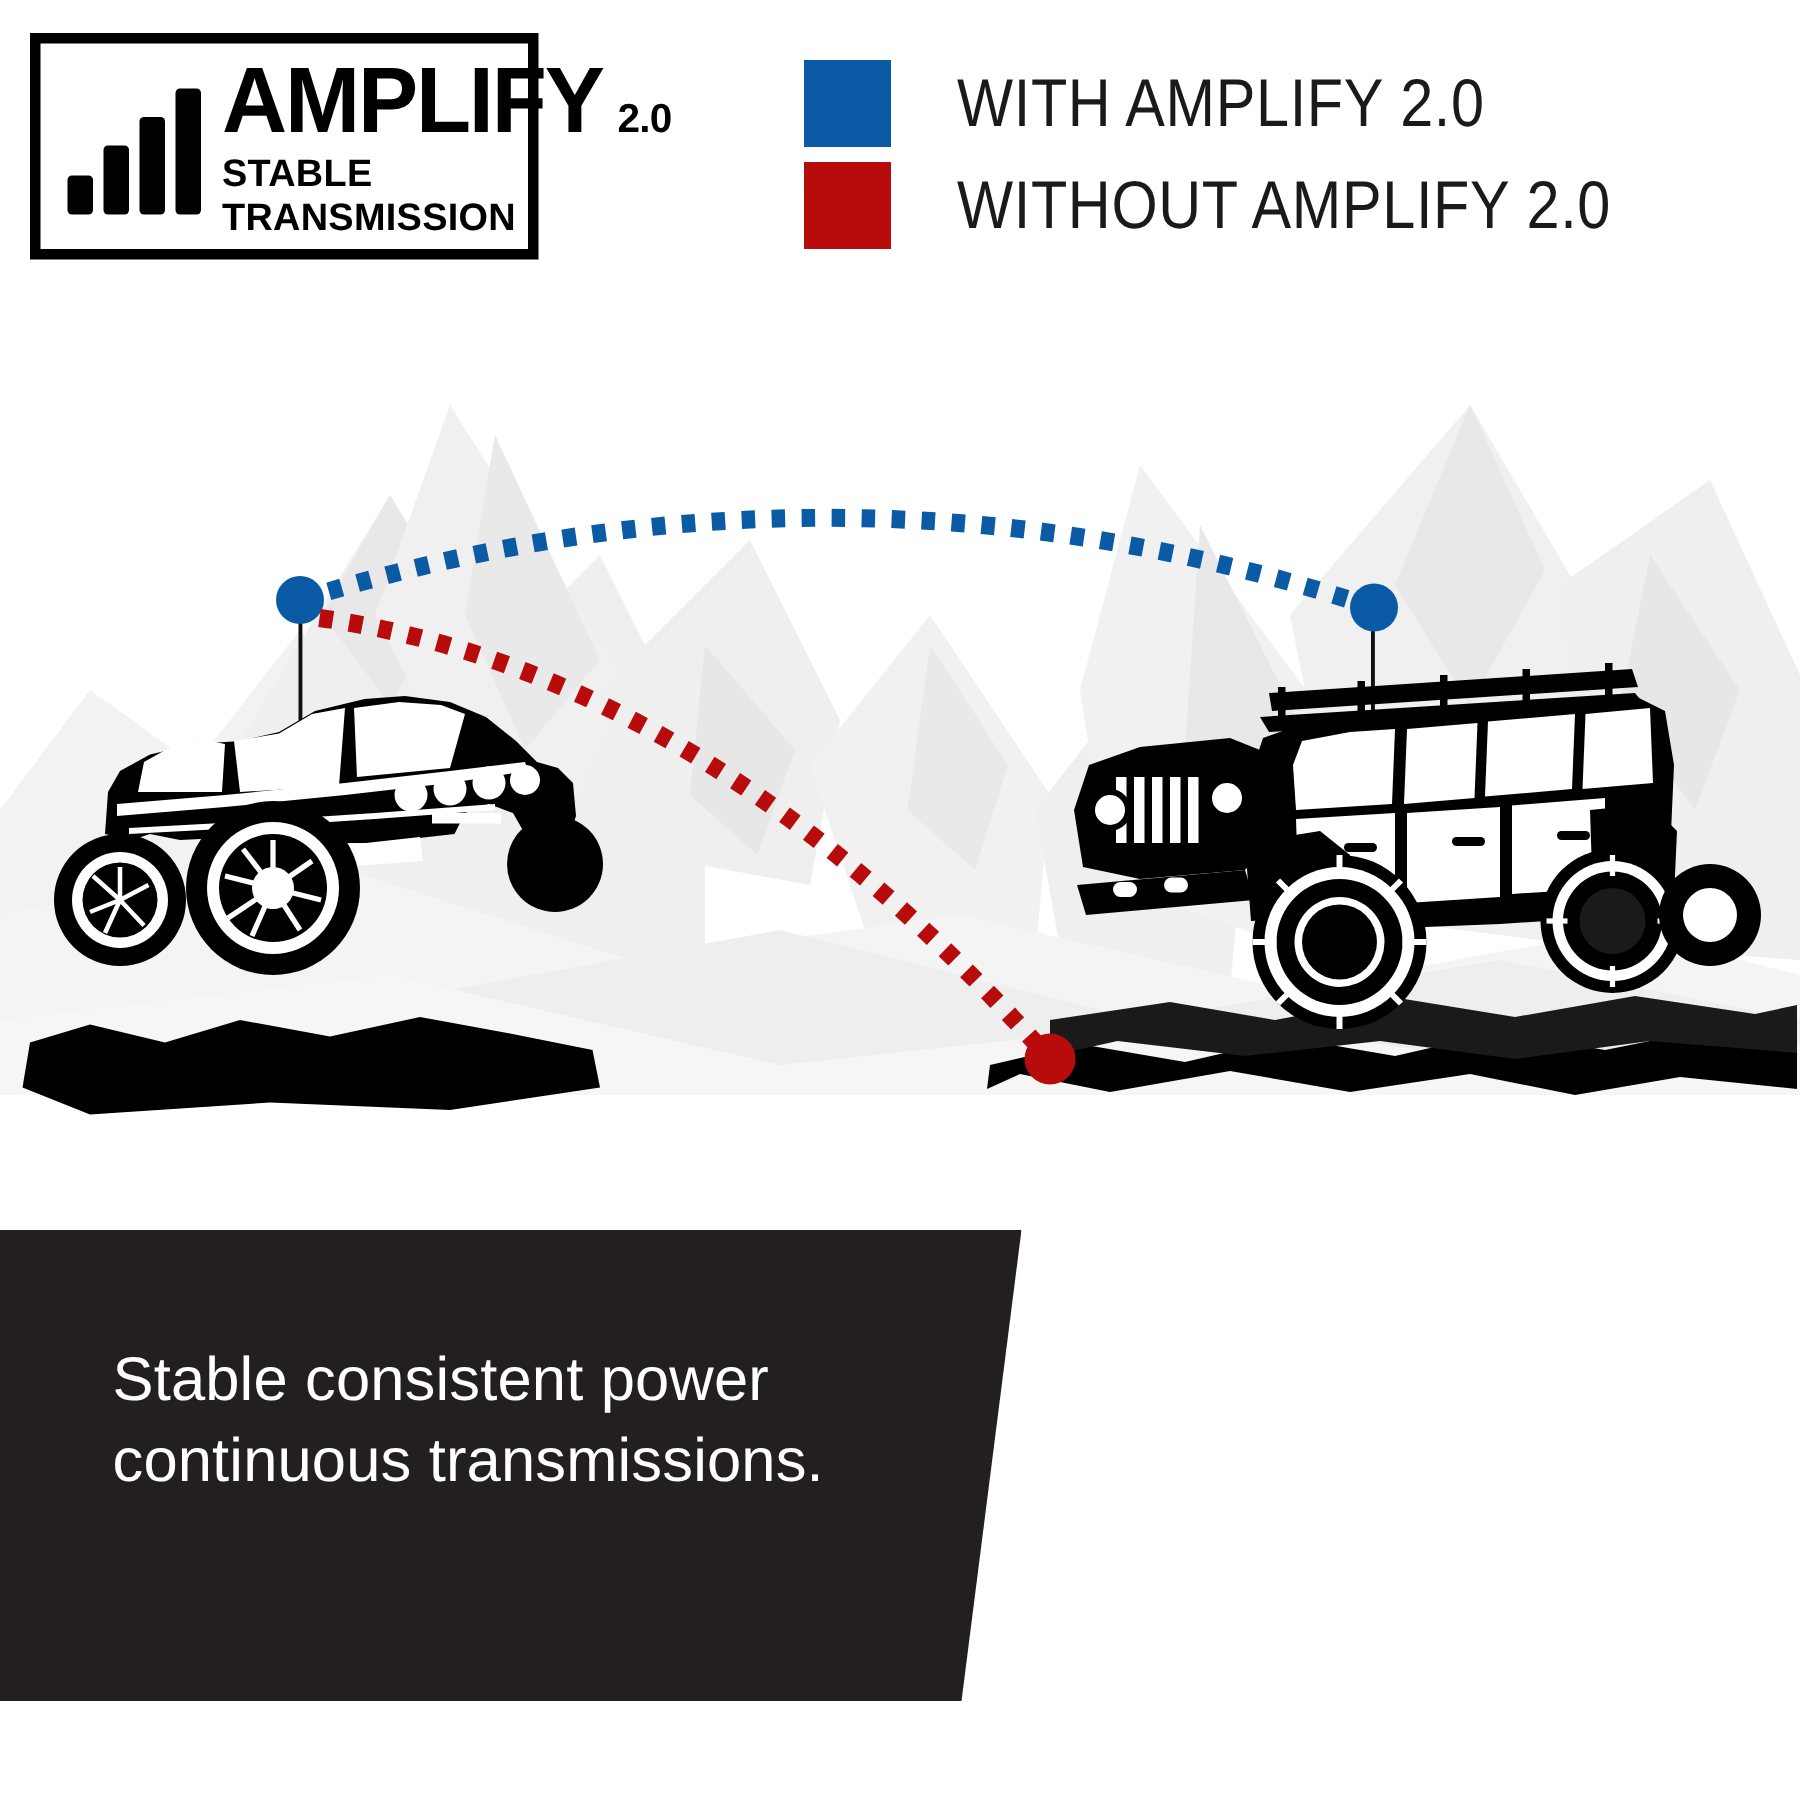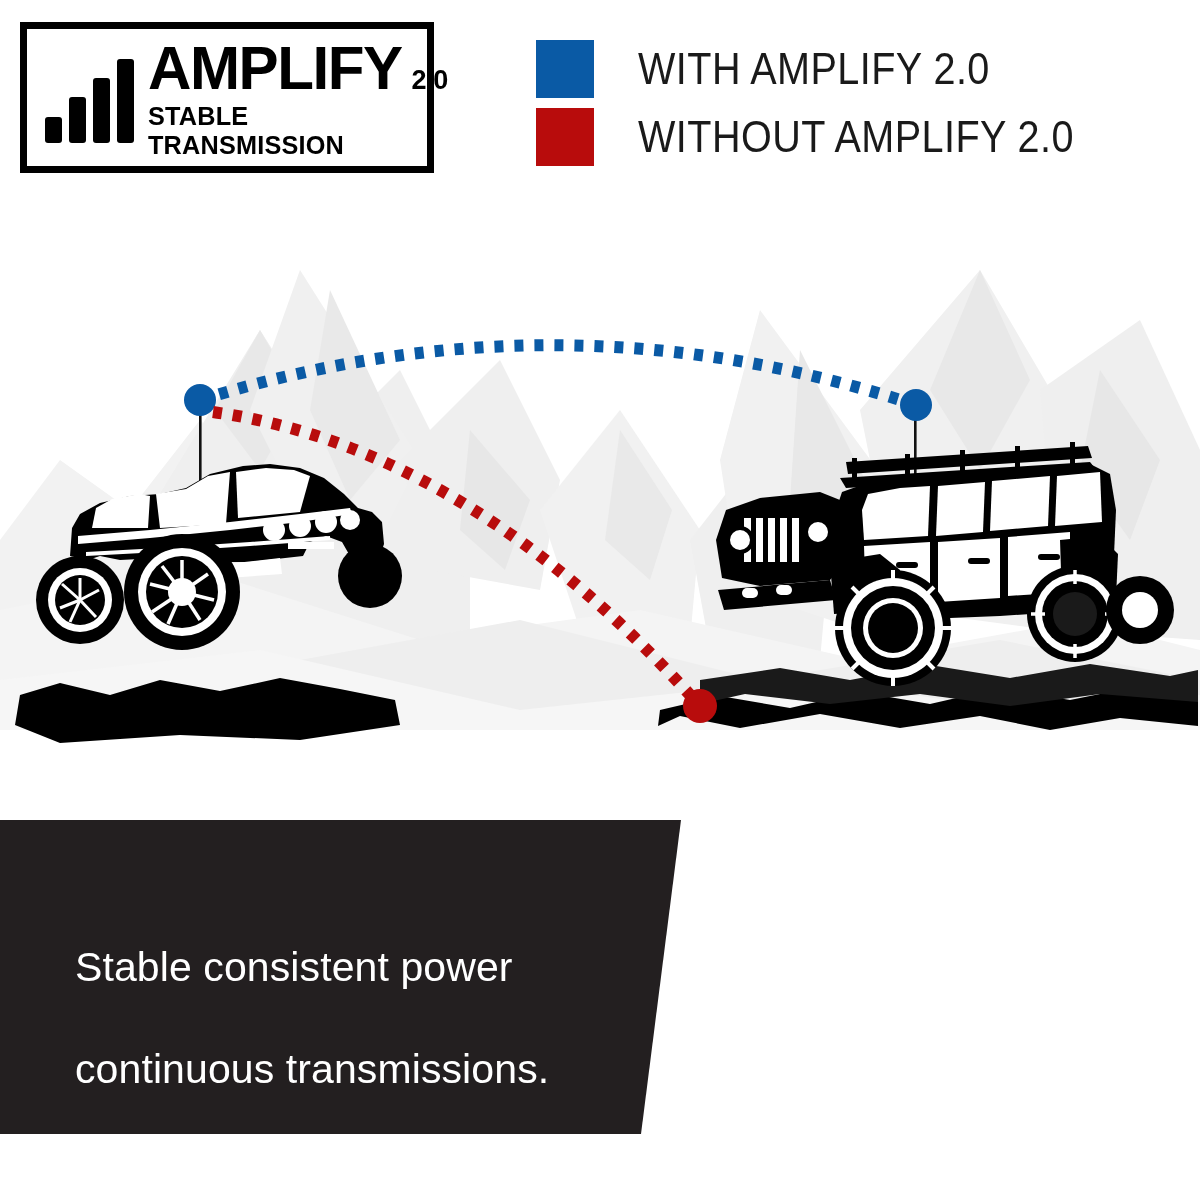--- a/index.html
+++ b/index.html
@@ -14,21 +14,21 @@
     overflow: hidden;
     font-family: "Liberation Sans", sans-serif;
     -webkit-font-smoothing: antialiased;
   }
 
   
   .logo-badge {
     position: absolute;
     left: 20px;
     top: 22px;
-    width: 414px;
+    width: 339px;
     height: 151px;
     border: 7px solid #000000;
     background: #ffffff;
     box-sizing: border-box;
   }
   .logo-inner {
     position: absolute;
     left: 0; top: 0; right: 0; bottom: 0;
     display: flex;
     align-items: center;
@@ -152,21 +152,21 @@
     left: 75px;
     top: 72px;
     width: 520px;
     color: #ffffff;
     font-family: "Liberation Sans", sans-serif;
     font-size: 41px;
     line-height: 1.32;
     font-weight: normal;
     letter-spacing: 0.1px;
   }
-  .caption-text div { white-space: nowrap; margin-top: 48px; }
+  .caption-text div { white-space: nowrap; }
 </style>
 </head>
 <body>
 
 <div class="logo-badge">
   <div class="logo-inner">
     <div class="signal-bars">
       <div class="bar b1"></div>
       <div class="bar b2"></div>
       <div class="bar b3"></div>

